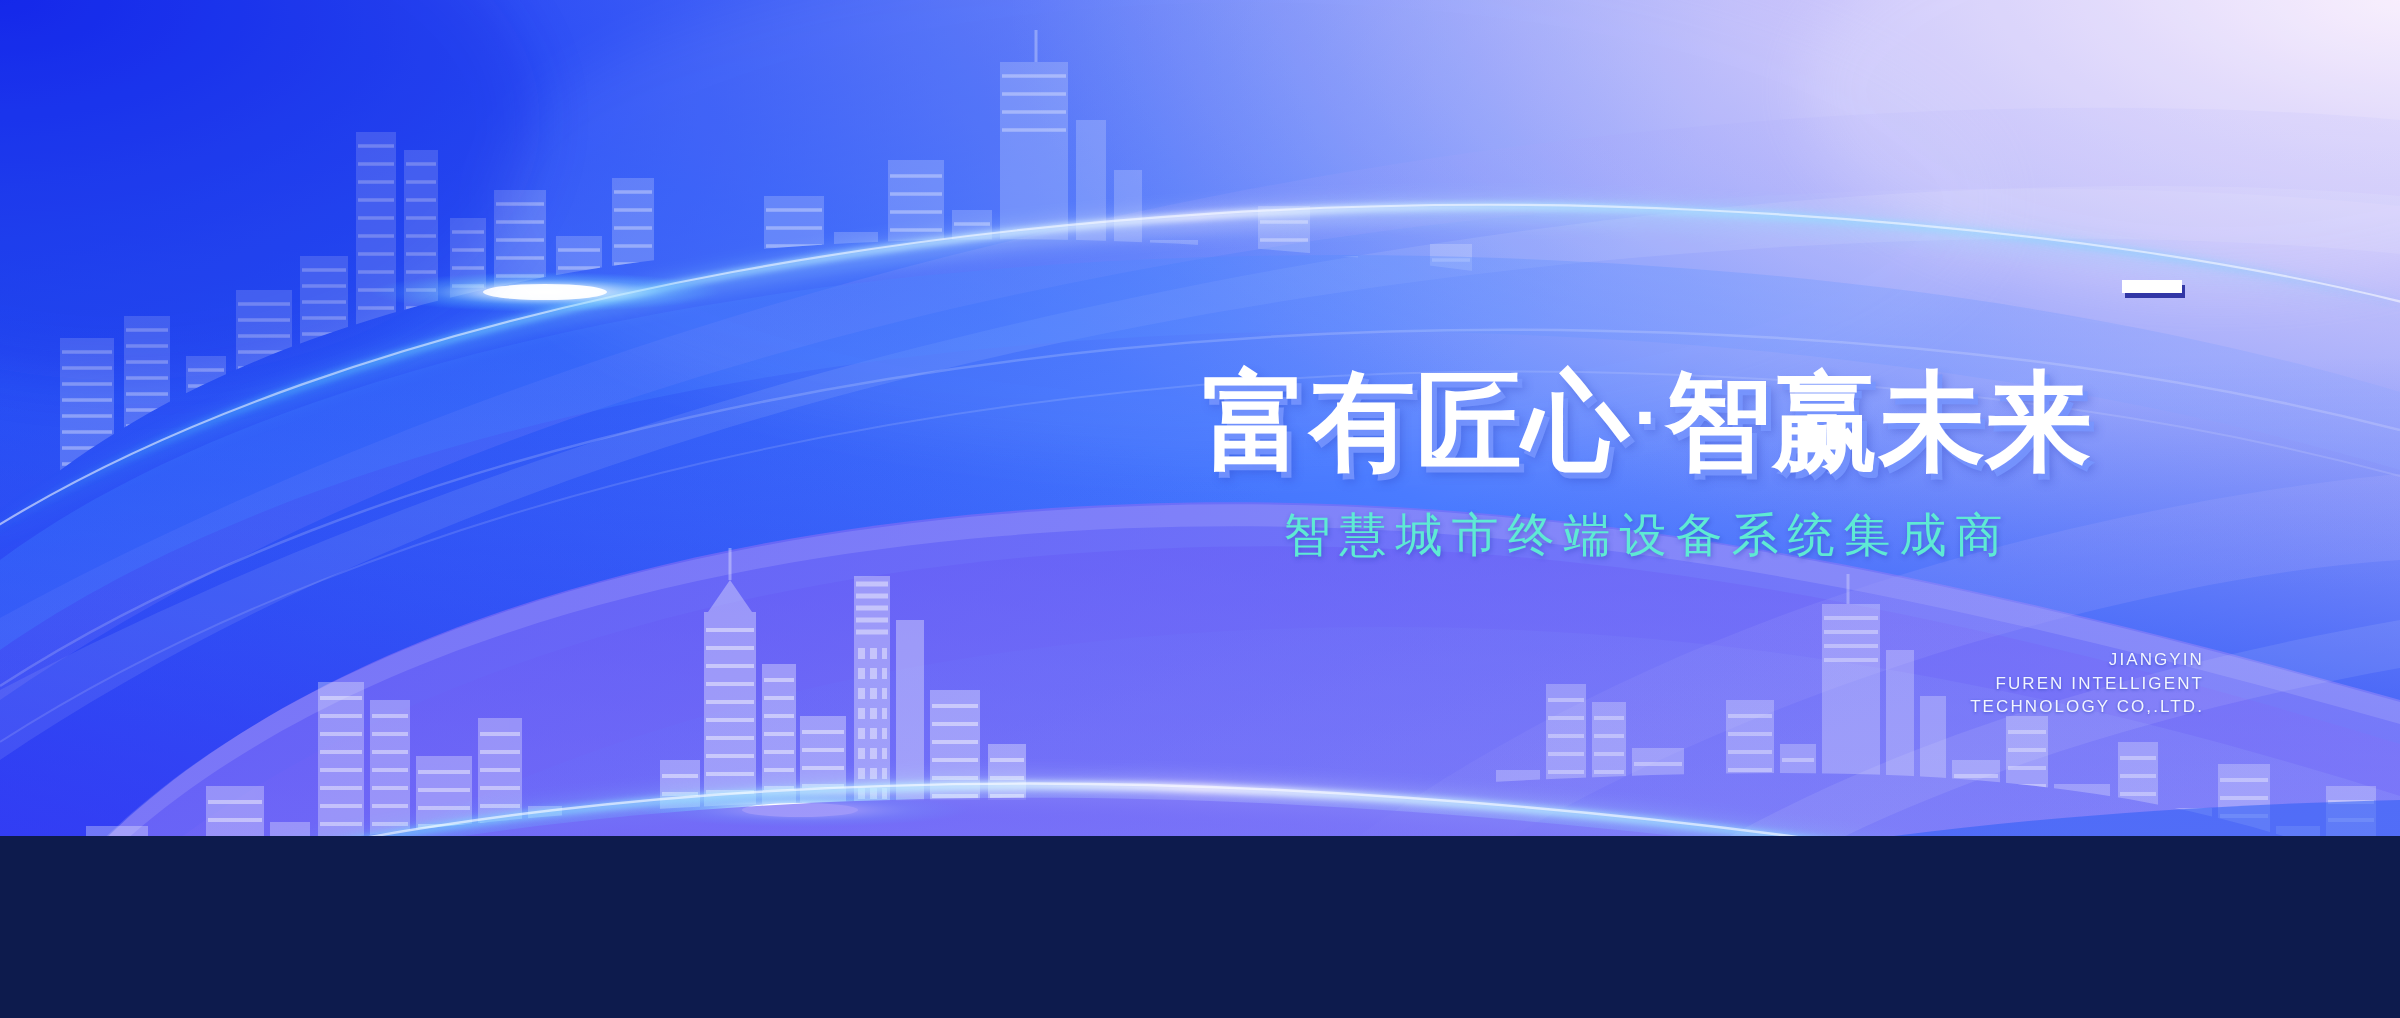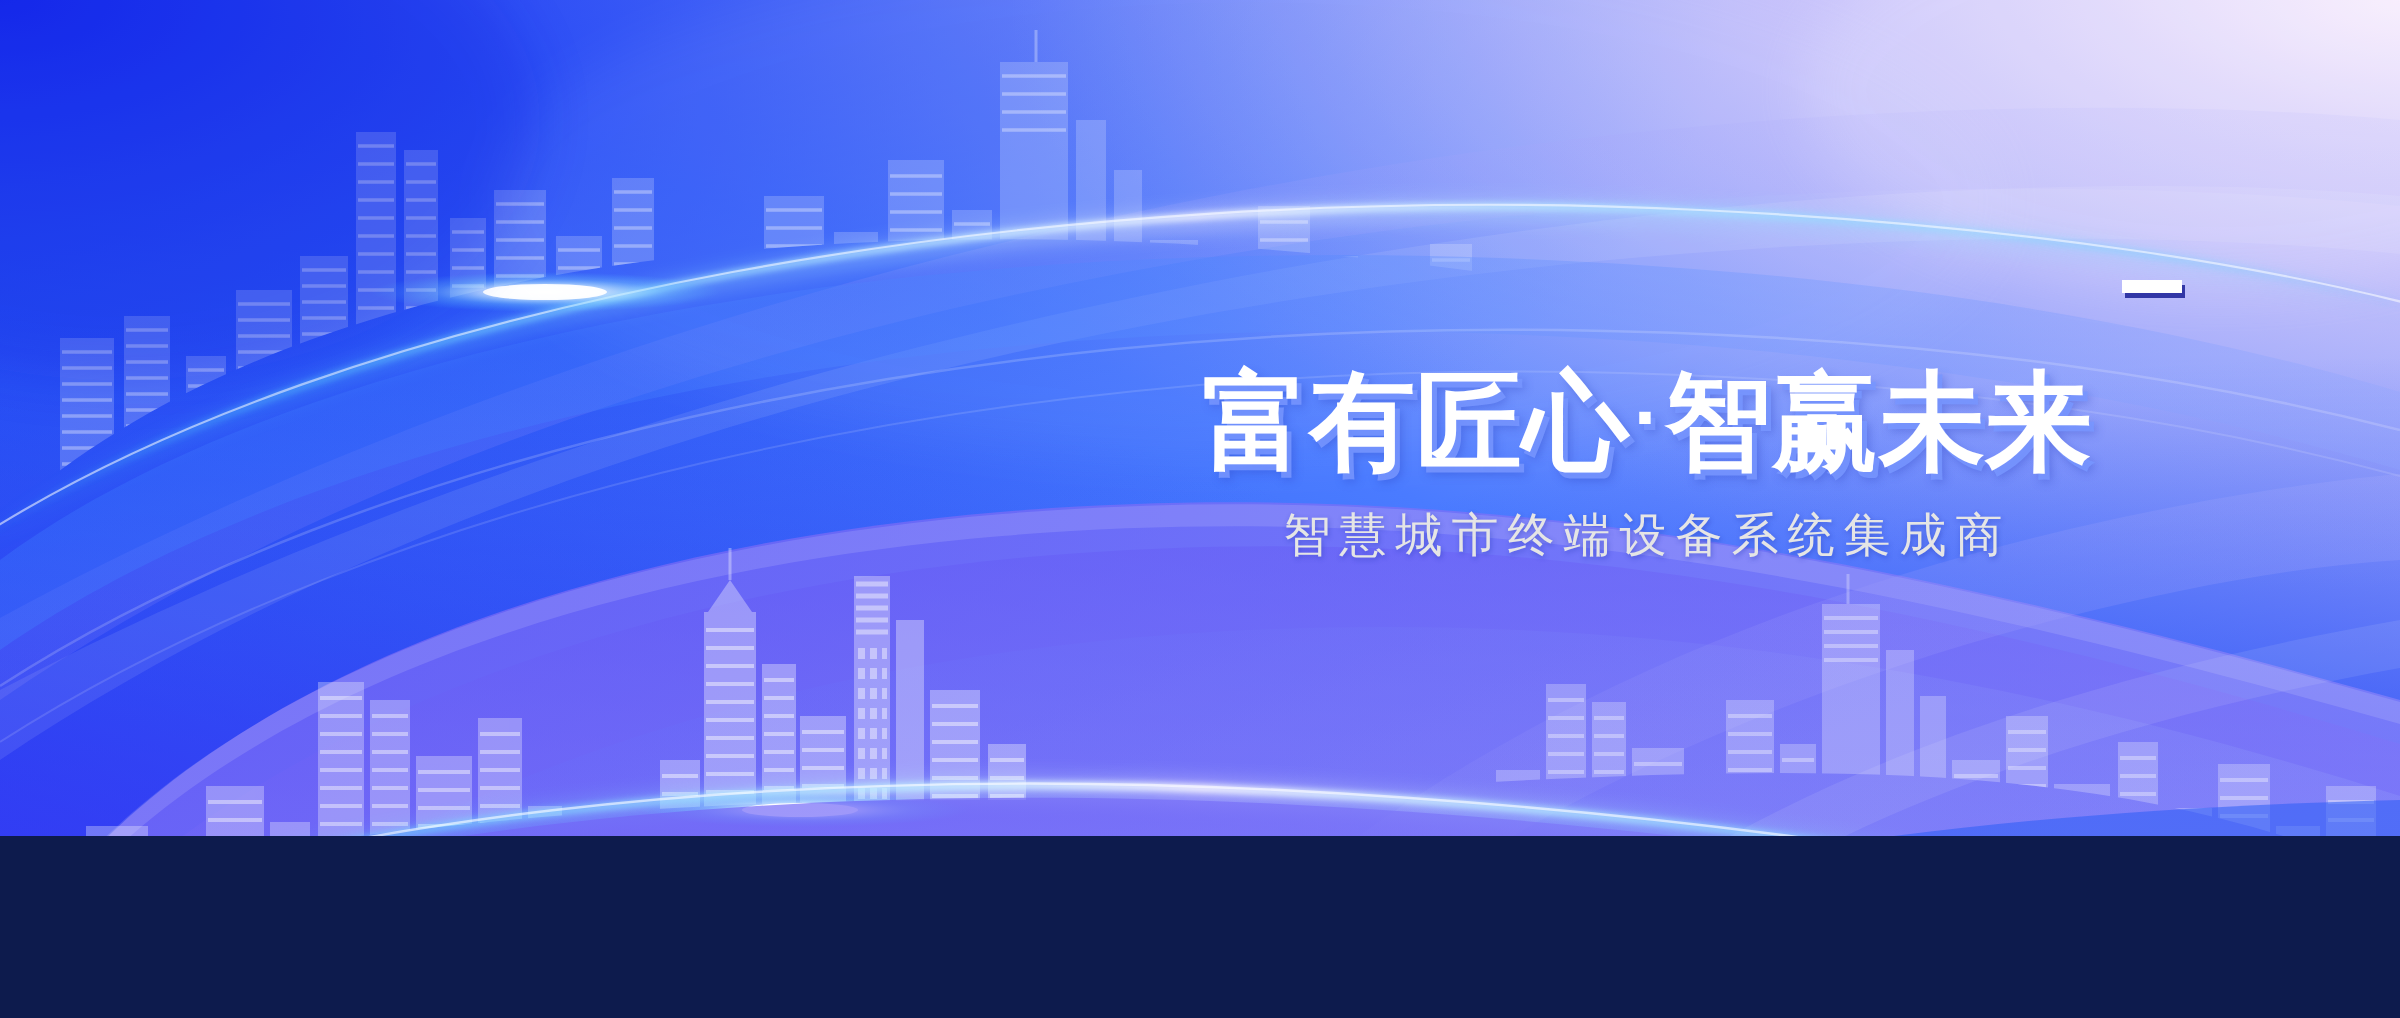--- a/index.html
+++ b/index.html
@@ -46,21 +46,21 @@
     font-size:82px;
     vertical-align:14px;
     padding:0 4px;
   }
   .subline{
     position:absolute;
     left:1055px; top:506px; width:1185px;
     text-align:center;
     font-size:47px;
     line-height:58px;
-    color:#e5e5e5;
+    color:#5eead4;
     letter-spacing:9px;
     white-space:nowrap;
     text-shadow:1px 2px 5px rgba(36,56,180,.45);
     font-weight:400;
   }
   .company{
     position:absolute;
     right:196px; top:648px;
     text-align:right;
     color:#f2f5ff;
@@ -481,15 +481,20 @@
   <div class="text-wrap">
 
     <div class="accent-dash"></div>
 
     <div class="headline">
       <span>富有匠心</span><span class="dot">·</span><span>智赢未来</span>
     </div>
 
     <div class="subline">智慧城市终端设备系统集成商</div>
 
+    <div class="company">
+      <div>JIANGYIN</div>
+      <div>FUREN INTELLIGENT</div>
+      <div>TECHNOLOGY CO,.LTD.</div>
+    </div>
 
   </div>
 </div>
 
 </body></html>

